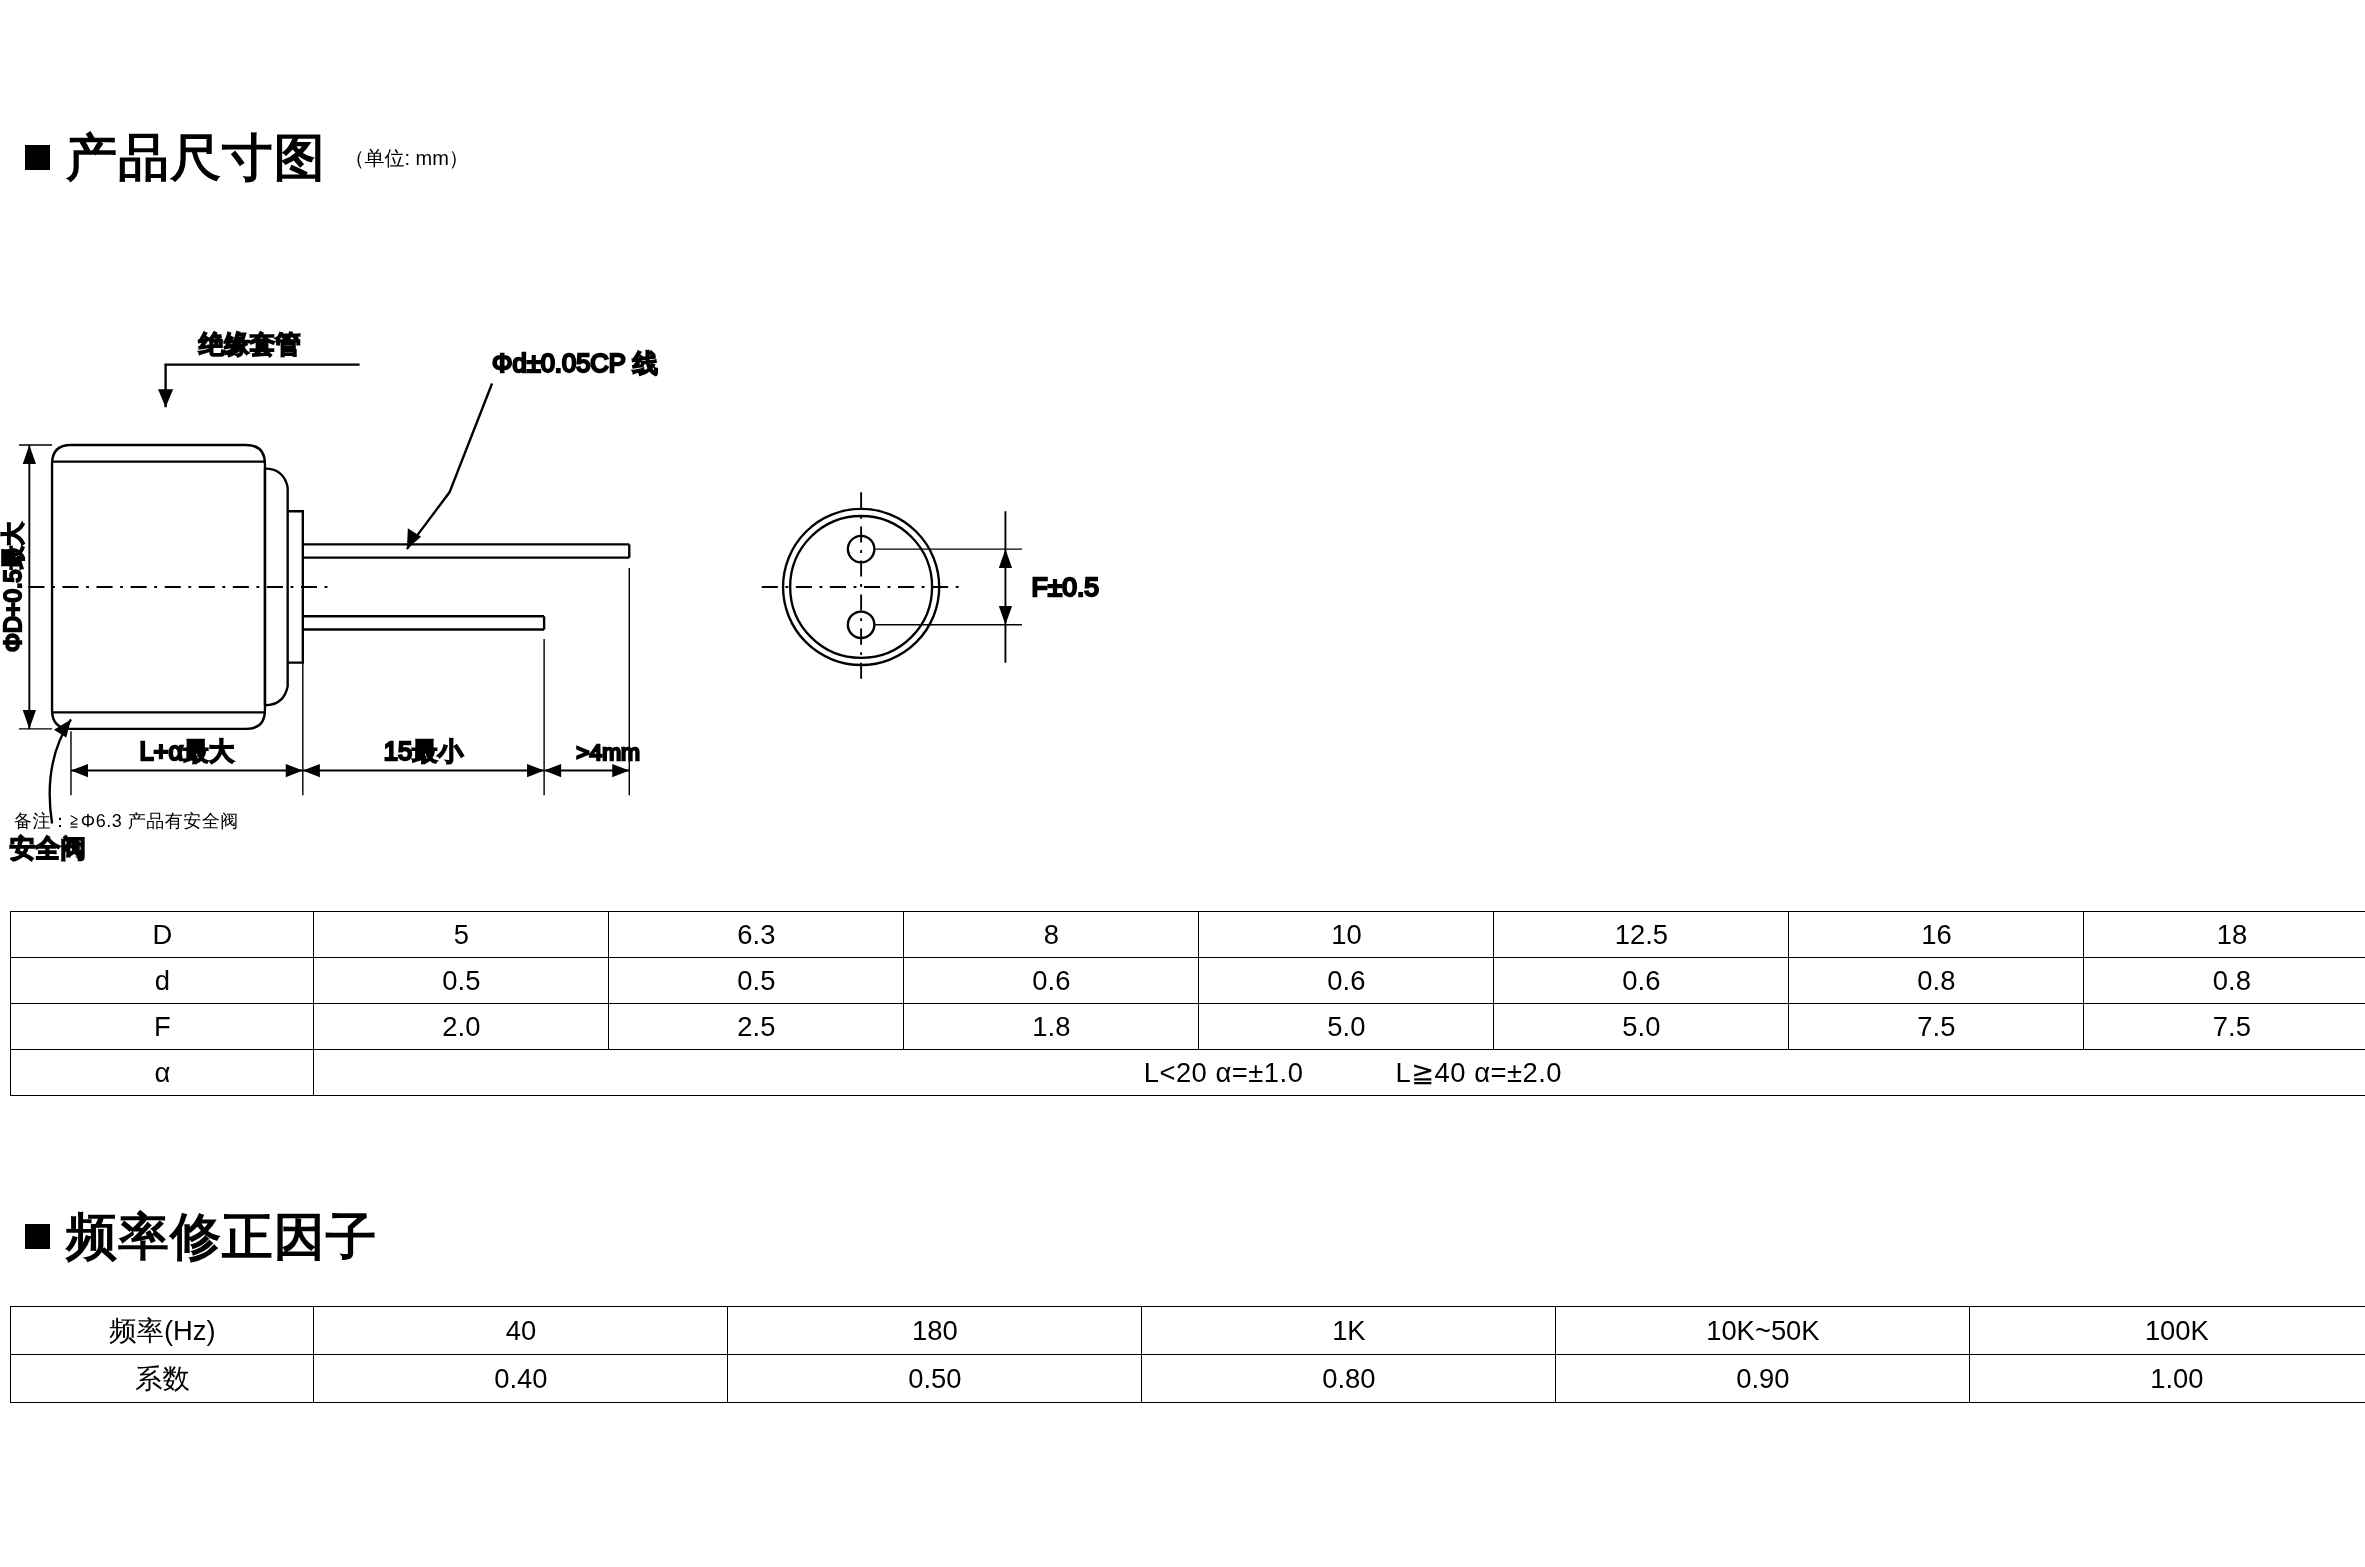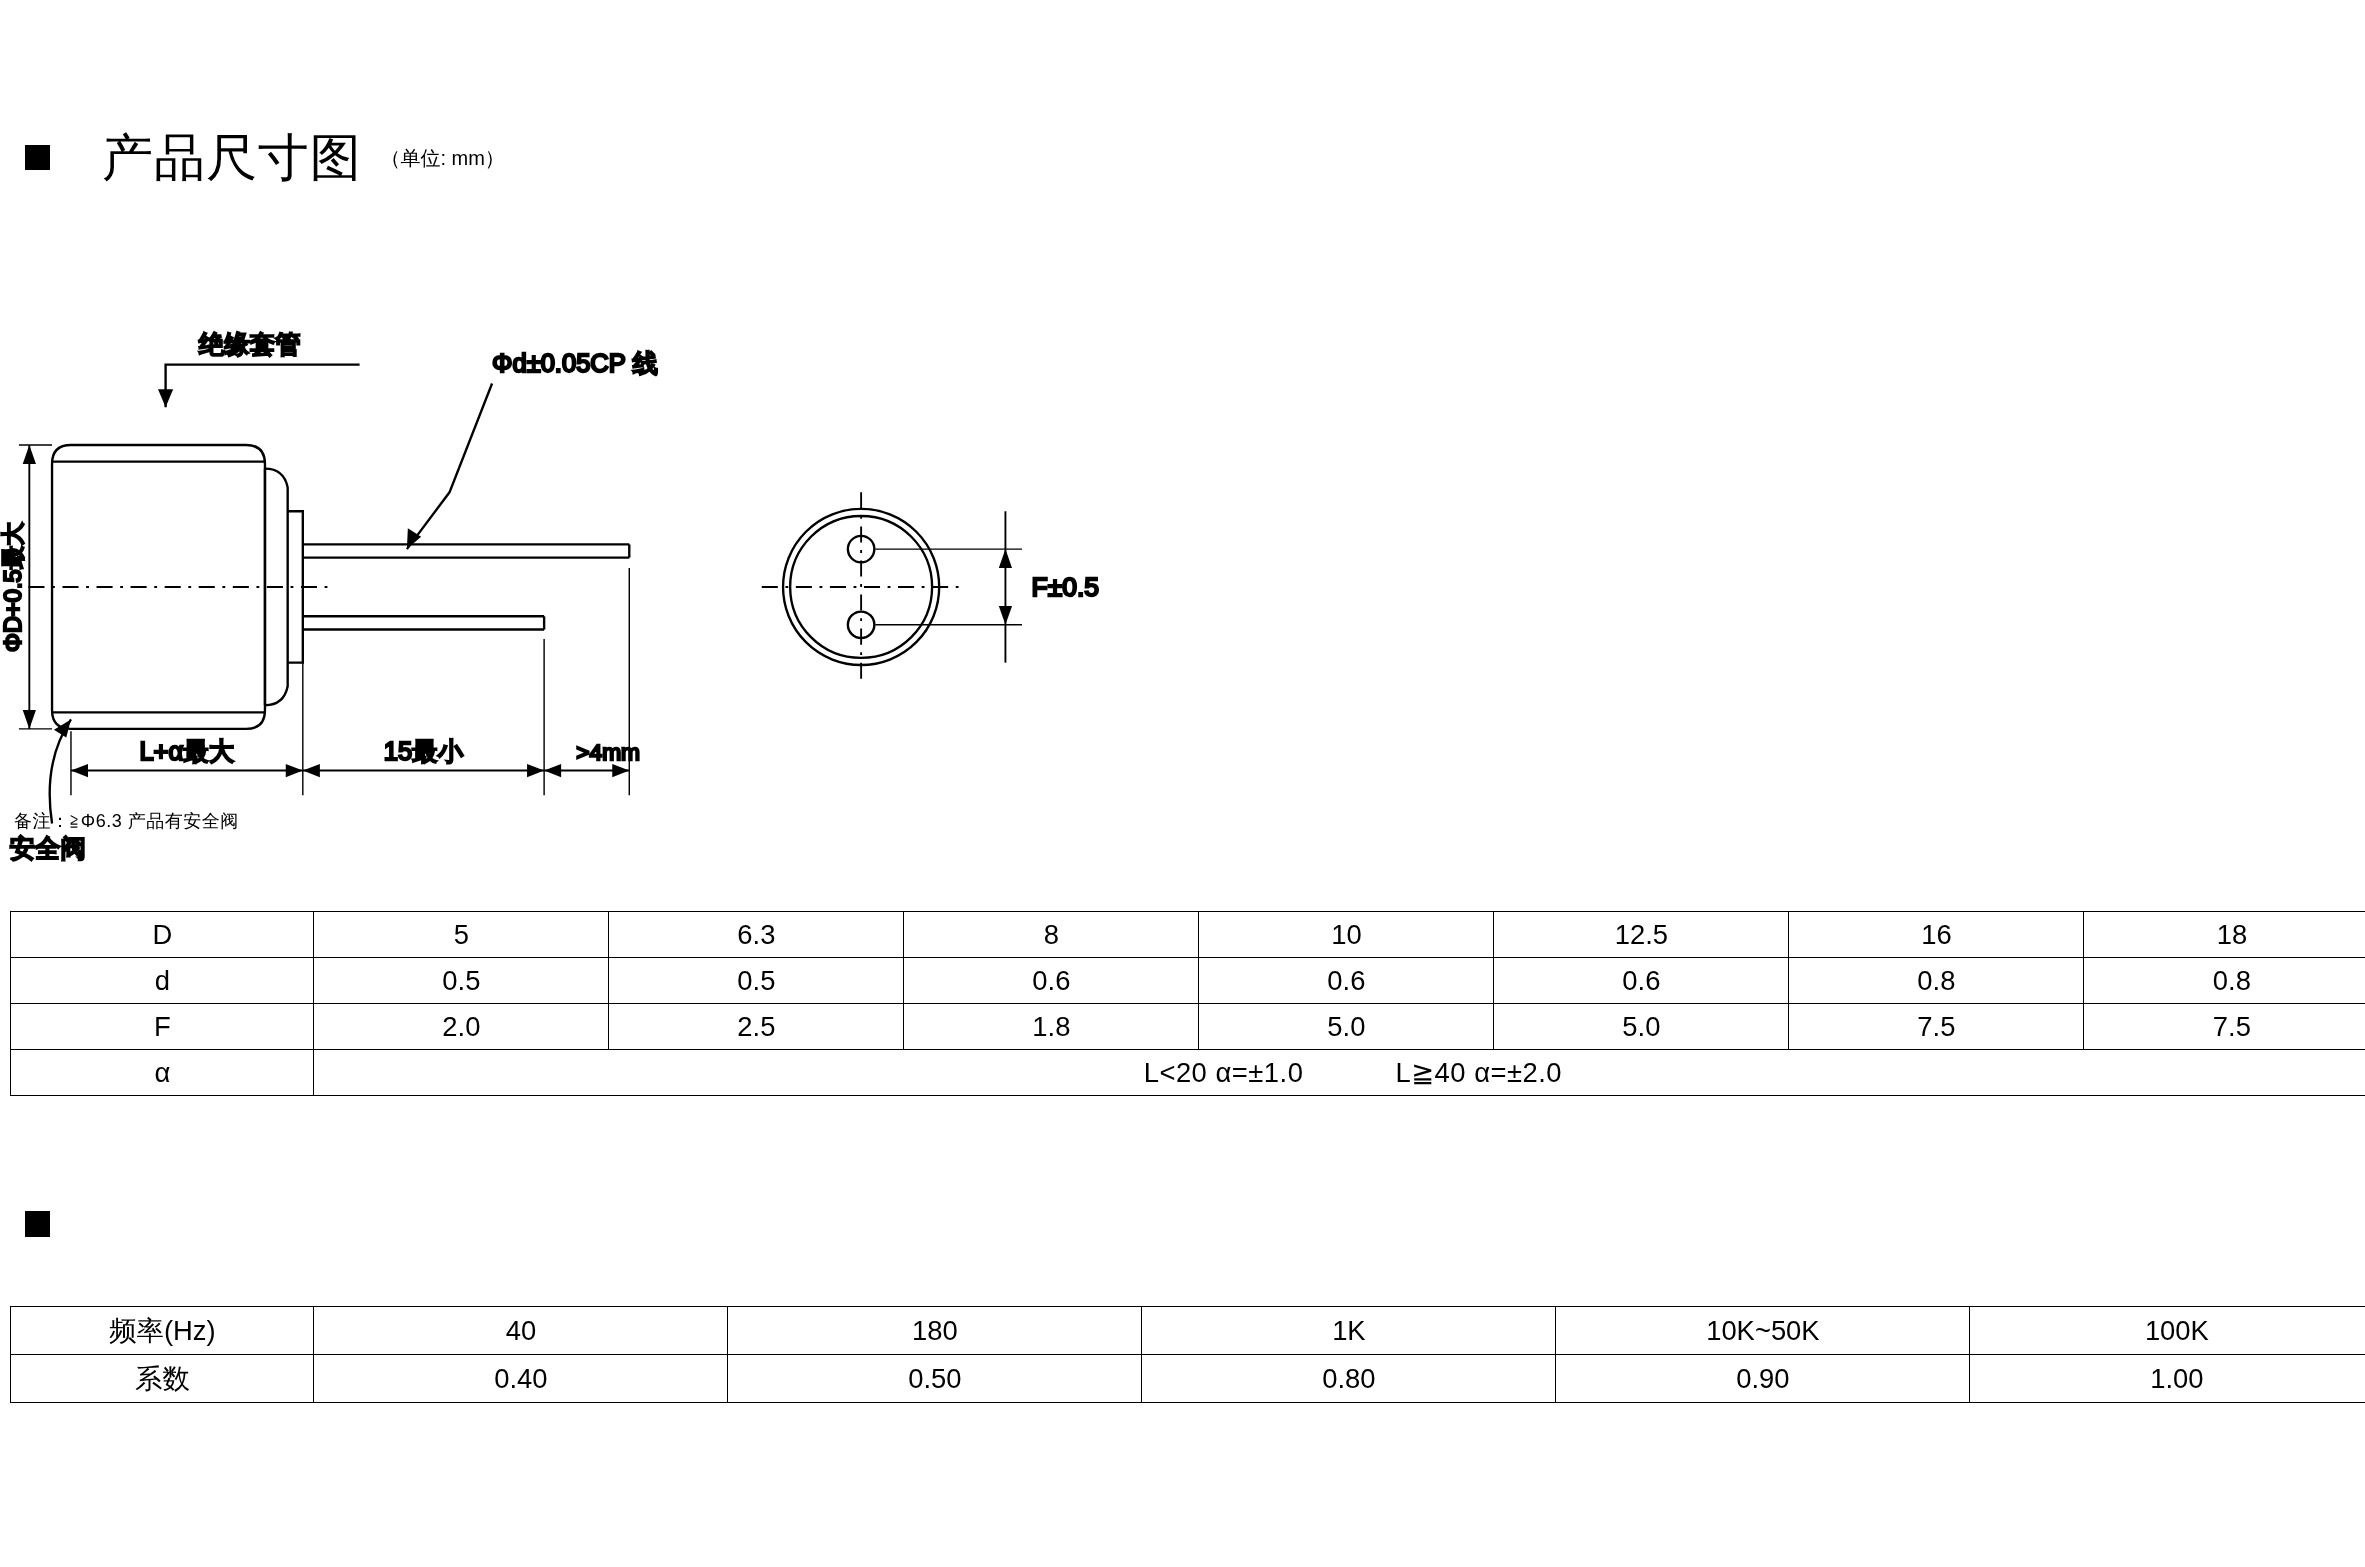--- a/index.html
+++ b/index.html
@@ -31,24 +31,23 @@
     gap: 16px;
   }
   .section-heading .bullet {
     width: 25.5px;
     height: 25.5px;
     background: #000;
     display: inline-block;
   }
   .section-heading .title {
     font-size: 51px;
-    font-weight: normal;
+    font-weight: bold;
     letter-spacing: 0.9px;
     line-height: 1;
-    margin-left: 36px;
   }
   .section-heading .unit {
     font-size: 20px;
     font-weight: normal;
     line-height: 1;
     margin-left: 2.8px;
   }
 
   #heading-dimensions { left: 24.6px; top: 132px; }
   #heading-frequency  { left: 24.6px; top: 1211px; }
@@ -259,20 +258,21 @@
         <td class="label-cell">α</td>
         <td class="span-cell" colspan="7">
           <span class="span-inner">L&lt;20  α=±1.0</span><span class="span-gap"></span><span class="span-inner">L≧40  α=±2.0</span>
         </td>
       </tr>
     </tbody>
   </table>
 
   <div class="section-heading" id="heading-frequency">
     <span class="bullet"></span>
+    <span class="title">频率修正因子</span>
   </div>
 
   <table id="freq-table">
     <colgroup>
       <col style="width:303px">
       <col style="width:414px">
       <col style="width:414px">
       <col style="width:414px">
       <col style="width:414px">
       <col style="width:414px">

